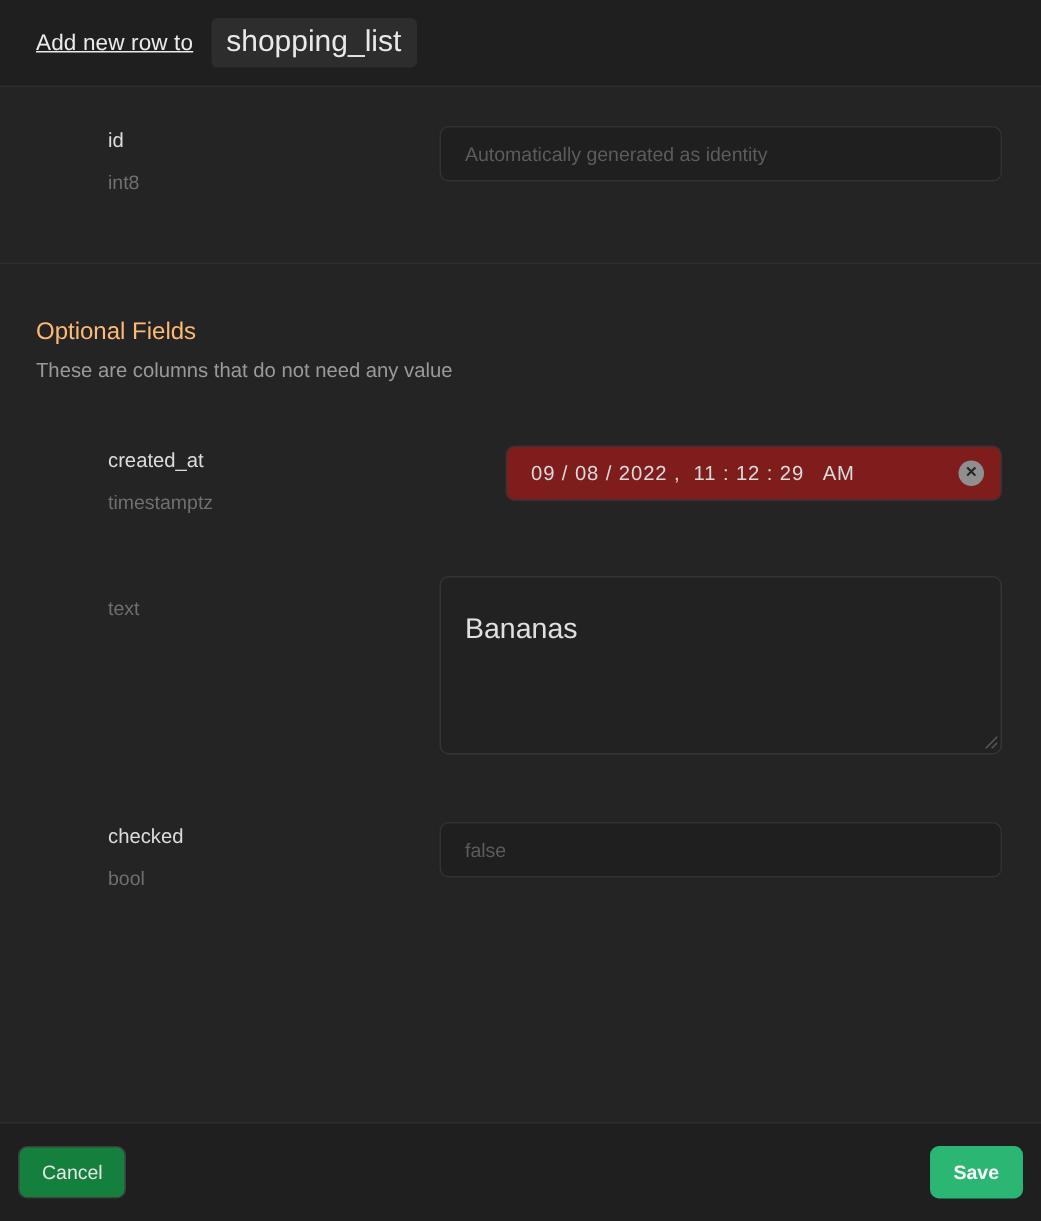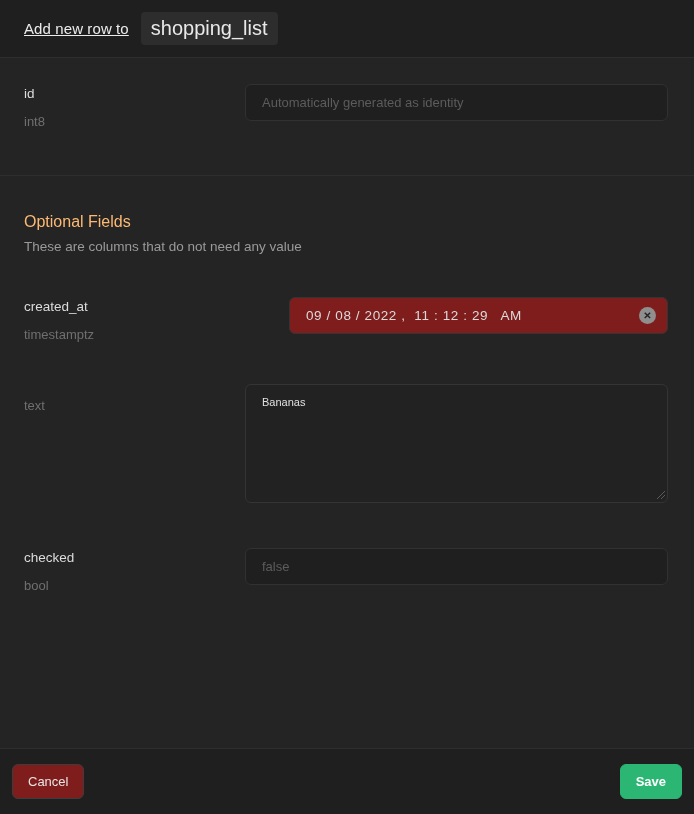--- a/index.html
+++ b/index.html
@@ -27,21 +27,21 @@
   }
   
   main { flex: 1 1 auto; display: flex; flex-direction: column; }
   .section-required { padding: 26px 26px 45px 24px; }
   .section-optional { border-top: 1px solid #2e2e2e; padding: 36px 26px 0 24px; flex: 1; }
   .opt-heading { color: #fdba74; font-size: 16px; font-weight: 500; line-height: 20px; margin: 0; }
   .opt-sub { color: #9a9a9a; font-size: 13.5px; line-height: 18px; margin: 6px 0 41px 0; }
   .field-row { display: flex; }
   .field-row.spaced { margin-bottom: 41px; gap: 44px; }
   .field-row.spaced-lg { margin-bottom: 45px; }
-  .label-col { flex: 0 0 221px; padding-top: 2px; }
+  .label-col { flex: 0 0 221px; padding-top: 2px; margin-left: 48px; }
   .field-label { color: #dcdcdc; font-size: 13.5px; line-height: 16px; }
   .field-type { color: #6f6f6f; font-size: 13px; line-height: 16px; margin-top: 12px; }
   .input-col { flex: 1 1 auto; min-width: 0; }
   .text-input {
     width: 100%; height: 37px;
     background: #1f1f1f;
     border: 1px solid #313131; border-radius: 6px;
     padding: 0 16px;
     color: #d6d6d6; font-size: 13px;
     font-family: "Liberation Sans", sans-serif;
@@ -70,41 +70,41 @@
     display: flex; align-items: center; justify-content: center;
     font-size: 10px; font-weight: bold; line-height: 1;
     cursor: pointer;
   }
   .helper { color: #8a8a8a; font-size: 13.5px; line-height: 18px; margin-top: 9px; }
   .textarea-wrap { position: relative; }
   .textarea {
     width: 100%; height: 119px;
     background: #222222;
     border: 1px solid #343434; border-radius: 6px;
-    padding: 11px 16px;
-    color: #e0e0e0; font-size: 11px;
+    padding: 24px 16px;
+    color: #e0e0e0; font-size: 19px;
     font-family: "Liberation Sans", sans-serif;
     resize: none; outline: none; display: block;
   }
   .resize-handle { position: absolute; right: 3px; bottom: 4px; cursor: nwse-resize; line-height: 0; }
   
   .footer {
     flex: 0 0 66px;
     background: #1f1f1f;
     border-top: 1px solid #2e2e2e;
     display: flex; align-items: center; justify-content: space-between;
     padding: 0 12px;
   }
   .btn {
     font-family: "Liberation Sans", sans-serif;
     font-size: 13px; border-radius: 6px;
     padding: 9px 15px; cursor: pointer;
   }
   .btn-cancel {
-    background: #7f1d1d; color: #e6e6e6;
+    background: #15803d; color: #e6e6e6;
     border: 1px solid #3d3d3d;
   }
   .btn-save {
     background: #2bb673; color: #ffffff;
     border: 1px solid #2bb673; font-weight: 700; margin-left: 24px;
   }
 </style>
 </head>
 <body>
 

